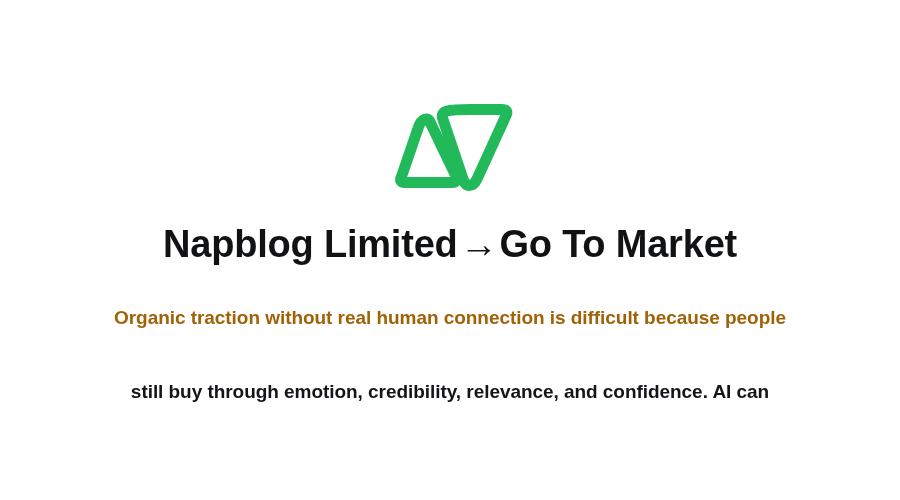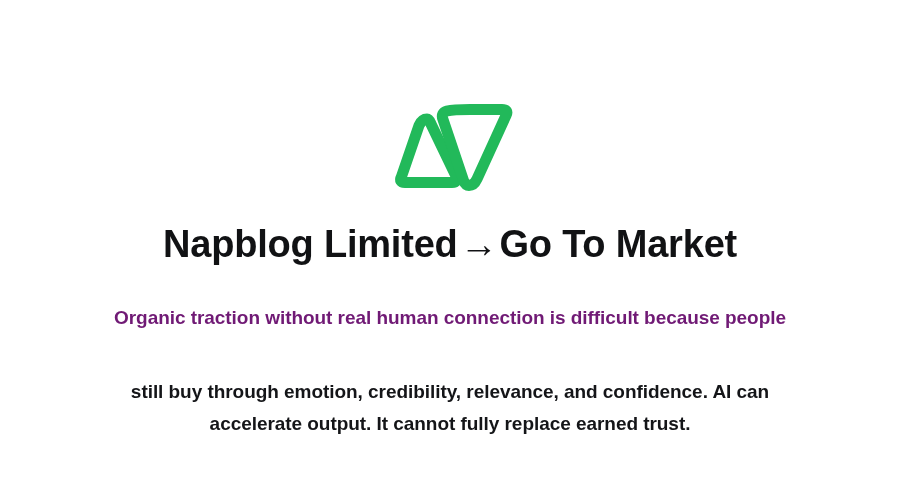--- a/index.html
+++ b/index.html
@@ -99,18 +99,17 @@
 
       <path d="M 86 13.5 L 118 13.5 Q 125 13.5 122 19.5 L 93 83 Q 90 89.5 85 89.5 Q 81.5 89.5 79.5 84.5 L 59 23.5 Q 56.5 17 63 15 Q 69 13.5 86 13.5 Z" fill="none" stroke="#22b95a" stroke-width="11" stroke-linejoin="round" stroke-linecap="round"></path>
     </svg>
   </div>
 
   <div id="title-block">
     <h1 id="page-title" style="color: rgb(17, 18, 20);"><span>Napblog Limited</span><span class="title-arrow">→</span><span>Go To Market</span></h1>
   </div>
 
   <div id="body-block">
-    <p class="body-line" style="color: #701a75;">Organic traction without real human connection is difficult because people</p>
+    <p class="body-line" style="color: #a16207;">Organic traction without real human connection is difficult because people</p>
     <p class="body-line" style="color: rgb(20, 21, 24); margin-top: 41px;">still buy through emotion, credibility, relevance, and confidence. AI can</p>
-    <p class="body-line" style="color: rgb(20, 21, 24);">accelerate output. It cannot fully replace earned trust.</p>
   </div>
 
 </div>
 
 </body></html>

